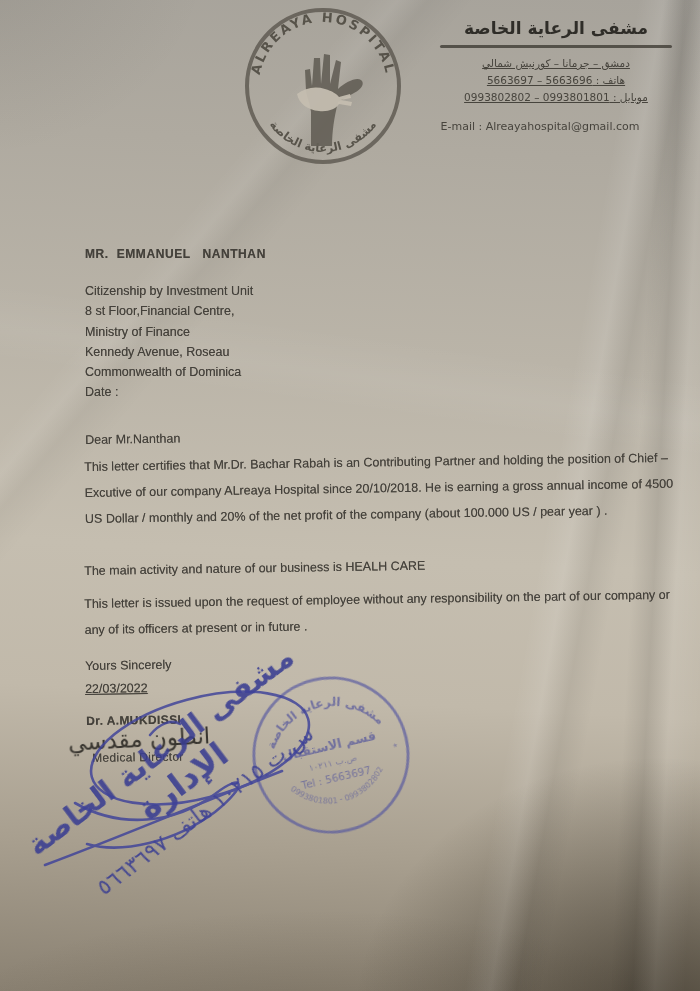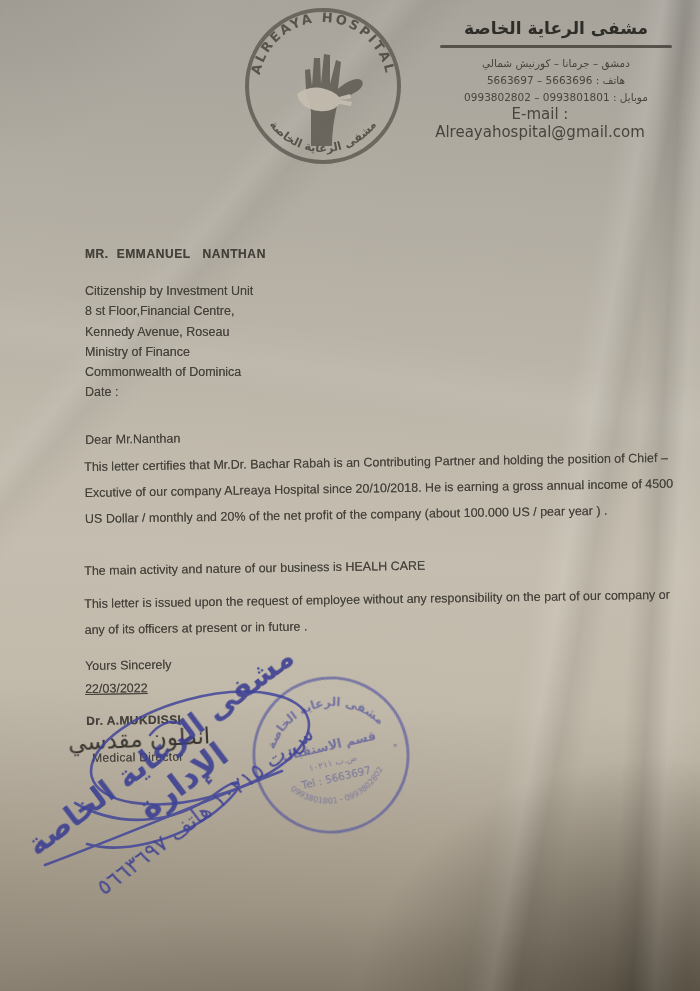--- a/index.html
+++ b/index.html
@@ -20,22 +20,22 @@
       linear-gradient(8deg, transparent 58%, rgba(255,255,255,.05) 61%, transparent 65%);
   }
   .ink{color:#44413b;text-shadow:0 0 .6px rgba(66,61,53,.65);}
   .ar{font-family:"DejaVu Sans", sans-serif;}
   .tilt{transform:rotate(-0.9deg);transform-origin:0 0;}
 
   
   .hdr-right{position:absolute;top:18px;right:10px;width:268px;direction:rtl;text-align:center;}
   .hdr-title{font-size:17px;font-weight:bold;color:#2f2d28;letter-spacing:.5px;}
   .hdr-rule{height:3px;background:#45423b;width:232px;margin:7px auto 7px;opacity:.85;border-radius:2px;}
-  .hdr-line{font-size:10.5px;color:#47443d;line-height:1.6;}
-  .hdr-email{direction:ltr;font-size:15px;color:#47443d;transform:translateX(-16px);}
+  .hdr-line{font-size:10.5px;color:#47443d;line-height:1.6;text-decoration:underline;}
+  .hdr-email{direction:ltr;font-size:11px;color:#47443d;margin-top:15px;transform:translateX(-16px);}
 
   
   .logo{position:absolute;left:233px;top:-6px;filter:blur(.3px);opacity:.93;}
 
   
   .recipient{position:absolute;left:85px;top:244px;font-size:12.5px;line-height:20.2px;}
   .recipient .name{font-size:12px;font-weight:bold;letter-spacing:.6px;white-space:pre;margin-bottom:17px;text-align:right;}
   .date-line{margin-top:0;}
 
   
@@ -87,22 +87,22 @@
   <div class="hdr-line">دمشق – جرمانا – كورنيش شمالي</div>
   <div class="hdr-line">هاتف : ‪5663697 – 5663696‬</div>
   <div class="hdr-line">موبايل : ‪0993802802 – 0993801801‬</div>
   <div class="hdr-email">E-mail : Alreayahospital@gmail.com</div>
 </div>
 
 <div class="recipient ink">
   <div class="name">MR.  EMMANUEL   NANTHAN</div>
   <div>Citizenship by Investment Unit</div>
   <div>8 st Floor,Financial Centre,</div>
+  <div>Ministry of Finance</div>
   <div>Kennedy Avenue, Roseau</div>
-  <div>Ministry of Finance</div>
   <div>Commonwealth of Dominica</div>
   <div class="date-line">Date :</div>
 </div>
 
 <div class="salutation ink tilt">Dear Mr.Nanthan</div>
 <div class="para p1 ink tilt">This letter certifies that Mr.Dr. Bachar Rabah is an Contributing Partner and holding the position of Chief – Excutive of our company ALreaya Hospital since 20/10/2018. He is earning a gross annual income of 4500 US Dollar / monthly and 20% of the net profit of the company (about 100.000 US / pear year ) .</div>
 <div class="para p2 ink tilt">The main activity and nature of our business is HEALH CARE</div>
 <div class="para p3 ink tilt">This letter is issued upon the request of employee without any responsibility on the part of our company or any of its officers at present or in future .</div>
 
 <div class="closing1 ink tilt">Yours Sincerely</div>

